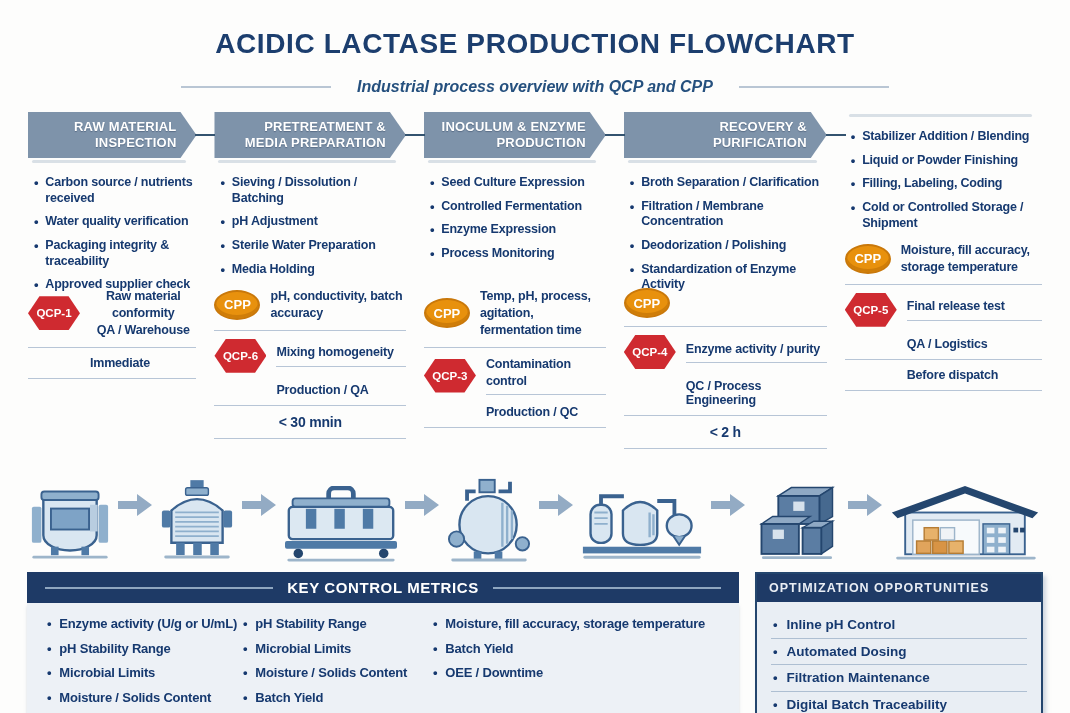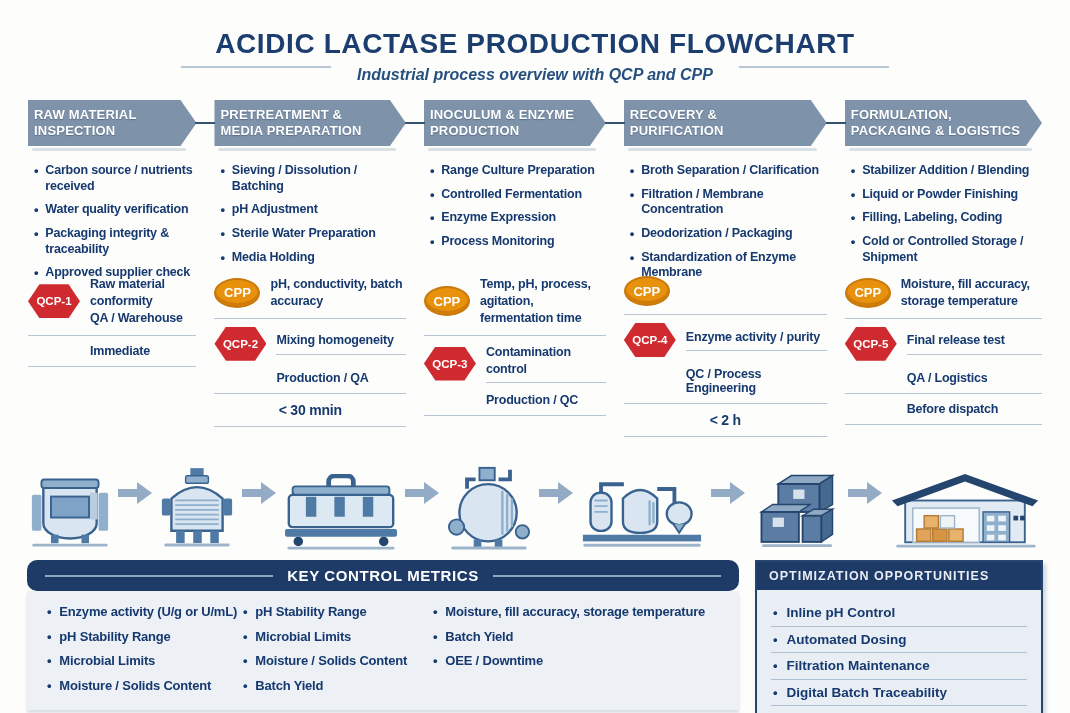--- a/index.html
+++ b/index.html
@@ -3,68 +3,68 @@
 <meta charset="utf-8">
 <style>
   * { margin:0; padding:0; box-sizing:border-box; }
   html,body { background:#ffffff; }
   body { font-family:"Liberation Sans", sans-serif; }
   .page { width:1070px; height:713px; position:relative; background:#fdfdfc; overflow:hidden; }
 
   
   .hdr { text-align:center; padding-top:28px; }
   .title { font-size:28px; font-weight:bold; color:#1c3e6e; letter-spacing:.6px; }
-  .subtitle-row { display:flex; justify-content:center; gap:26px; margin-top:6px; }
+  .subtitle-row { display:flex; align-items:center; justify-content:center; gap:26px; margin-top:18px; }
   .subtitle-row .line { height:2px; background:#b9c6d4; flex:0 0 150px; }
   .subtitle { font-size:16px; font-style:italic; font-weight:bold; color:#25507e; }
 
   
   .stages { display:grid; grid-template-columns:0.88fr 1fr 0.95fr 1.06fr 1.03fr; gap:18px;
             margin:16px 28px 0 28px; }
   .stage { position:relative; }
   .stage:not(:last-child)::after { content:""; position:absolute; top:22px; right:-19px;
             width:20px; height:2px; background:#33536f; z-index:2; }
   .arrow { height:46px; background:#7e93aa; color:#fff; font-weight:bold; font-size:13px;
-           line-height:1.25; display:flex; align-items:center; justify-content:center; text-align:left;
+           line-height:1.25; display:flex; align-items:center; justify-content:center; text-align:right;
            clip-path:polygon(0 0, calc(100% - 16px) 0, 100% 50%, calc(100% - 16px) 100%, 0 100%);
            padding:2px 20px 2px 6px; letter-spacing:.2px;
            text-shadow:0 1px 1px rgba(20,40,70,.35); }
   .arrow-shadow { height:3px; margin:2px 10px 0 4px; background:rgba(150,170,190,.35); border-radius:2px; }
 
   .bullets { list-style:none; height:104px; margin-top:12px; padding-left:6px; }
   .bullets li { display:flex; gap:7px; font-size:12.5px; font-weight:bold; color:#16396f;
                 margin-bottom:8px; line-height:1.25; letter-spacing:-.2px; }
   .dot { color:#16396f; font-size:13px; line-height:1.2; }
 
   .controls { margin-top:4px; }
   .control { display:flex; gap:10px; align-items:center; padding:5px 0; }
   .badge { flex:0 0 auto; display:flex; align-items:center; justify-content:center;
            color:#fff; font-weight:bold; }
   .badge.cpp { width:46px; height:30px; border-radius:50%; background:#e8910d;
                border:2px solid #c9780a; font-size:13px; box-shadow:inset 0 -3px 0 rgba(160,90,0,.35); }
   .badge.qcp { width:52px; height:34px; background:#cf2a30; font-size:11.5px;
                clip-path:polygon(22% 0,78% 0,100% 50%,78% 100%,22% 100%,0 50%); }
   .ctext { flex:1; font-weight:bold; color:#16396f; font-size:12.5px; line-height:1.35; letter-spacing:-.2px; }
   .ctext.u { border-bottom:1px solid #b7c5d6; padding-bottom:5px; }
-  .csub { display:block; }
+  .csub { display:block;text-align:center; }
   .hr { border-top:1px solid #b7c5d6; margin:3px 0; }
   .crow { padding:5px 0 5px 62px; font-weight:bold; color:#16396f; font-size:12.5px; letter-spacing:-.2px; }
   .crow.center { padding-left:0; text-align:center; font-size:14px; }
 
   
   .equipment { margin:10px 30px 0 30px; height:100px; display:flex; align-items:flex-end;
                justify-content:space-between; }
   .equipment svg { display:block; }
   .flow-arrow { align-self:center; margin-bottom:14px; }
 
   
   .bottom { display:flex; gap:16px; margin:10px 27px 0 27px; align-items:flex-start; }
   .metrics { flex:1; }
   .metrics-bar { background:#1e3a66; height:31px; display:flex; align-items:center; gap:14px;
-                 padding:0 18px;border-radius:10px; }
+                 padding:0 18px; }
   .metrics-bar .mline { flex:1; height:2px; background:#8fa6c0; }
   .metrics-title { color:#fff; font-weight:bold; font-size:15px; letter-spacing:.6px; white-space:nowrap; }
   .metrics-body { background:#edf1f6; padding:13px 8px 8px 20px; display:grid;
                   grid-template-columns:196px 190px 1fr; min-height:112px;
                   box-shadow:0 3px 3px rgba(160,175,195,.4); }
   .metrics-body ul { list-style:none; }
   .metrics-body li { display:flex; gap:8px; font-size:13px; font-weight:bold; color:#16396f;
                      margin-bottom:9px; letter-spacing:-.2px; }
 
   .opt { width:288px; border:2px solid #24466e; background:#e9eef4;
@@ -150,38 +150,38 @@
             <span>Media Holding</span>
           </li>
         </ul>
       <div class="controls">
         <div class="control">
           <span class="badge cpp">CPP</span>
           <div class="ctext">pH, conductivity, batch accuracy</div>
         </div>
         <div class="hr"></div>
         <div class="control">
-          <span class="badge qcp">QCP-2</span>
+          <span class="badge qcp">QCP-6</span>
           <div class="ctext u">Mixing homogeneity</div>
         </div>
         <div class="crow">Production / QA</div>
         <div class="hr"></div>
         <div class="crow center">&lt; 30 mnin</div>
         <div class="hr"></div>
       </div>
     </div>
 
     <div class="stage">
       <div class="arrow">INOCULUM &amp; ENZYME PRODUCTION</div>
       <div class="arrow-shadow"></div>
       <ul class="bullets">
 
       <li>
             <span class="dot">•</span>
-            <span>Range Culture Preparation</span>
+            <span>Seed Culture Expression</span>
           </li>
           <li>
             <span class="dot">•</span>
             <span>Controlled Fermentation</span>
           </li>
           <li>
             <span class="dot">•</span>
             <span>Enzyme Expression</span>
           </li>
           <li>
@@ -212,45 +212,44 @@
       <li>
             <span class="dot">•</span>
             <span>Broth Separation / Clarification</span>
           </li>
           <li>
             <span class="dot">•</span>
             <span>Filtration / Membrane Concentration</span>
           </li>
           <li>
             <span class="dot">•</span>
-            <span>Deodorization / Packaging</span>
-          </li>
-          <li>
-            <span class="dot">•</span>
-            <span>Standardization of Enzyme Membrane</span>
+            <span>Deodorization / Polishing</span>
+          </li>
+          <li>
+            <span class="dot">•</span>
+            <span>Standardization of Enzyme Activity</span>
           </li>
         </ul>
       <div class="controls">
         <div class="control">
           <span class="badge cpp">CPP</span>
         </div>
         <div class="hr"></div>
         <div class="control">
           <span class="badge qcp">QCP-4</span>
           <div class="ctext u">Enzyme activity / purity</div>
         </div>
         <div class="crow">QC / Process Engineering</div>
         <div class="hr"></div>
         <div class="crow center">&lt; 2 h</div>
         <div class="hr"></div>
       </div>
     </div>
 
     <div class="stage">
-      <div class="arrow">FORMULATION, PACKAGING &amp; LOGISTICS</div>
       <div class="arrow-shadow"></div>
       <ul class="bullets">
 
       <li>
             <span class="dot">•</span>
             <span>Stabilizer Addition / Blending</span>
           </li>
           <li>
             <span class="dot">•</span>
             <span>Liquid or Powder Finishing</span>

